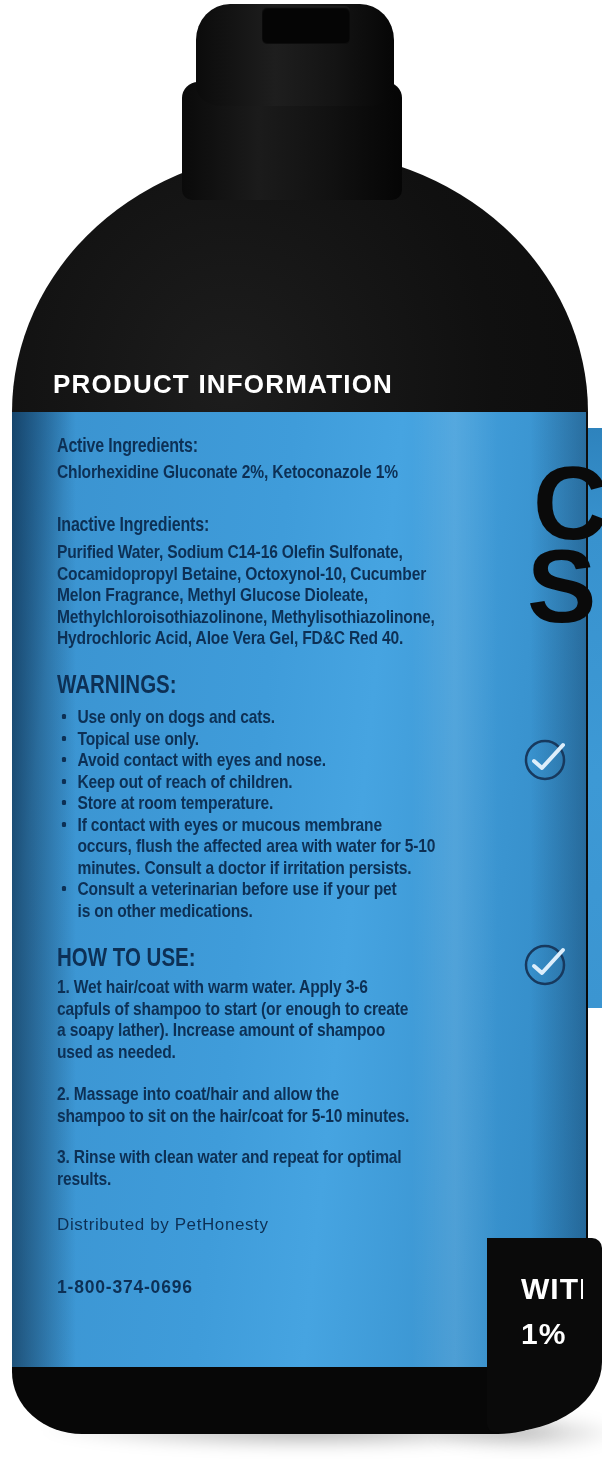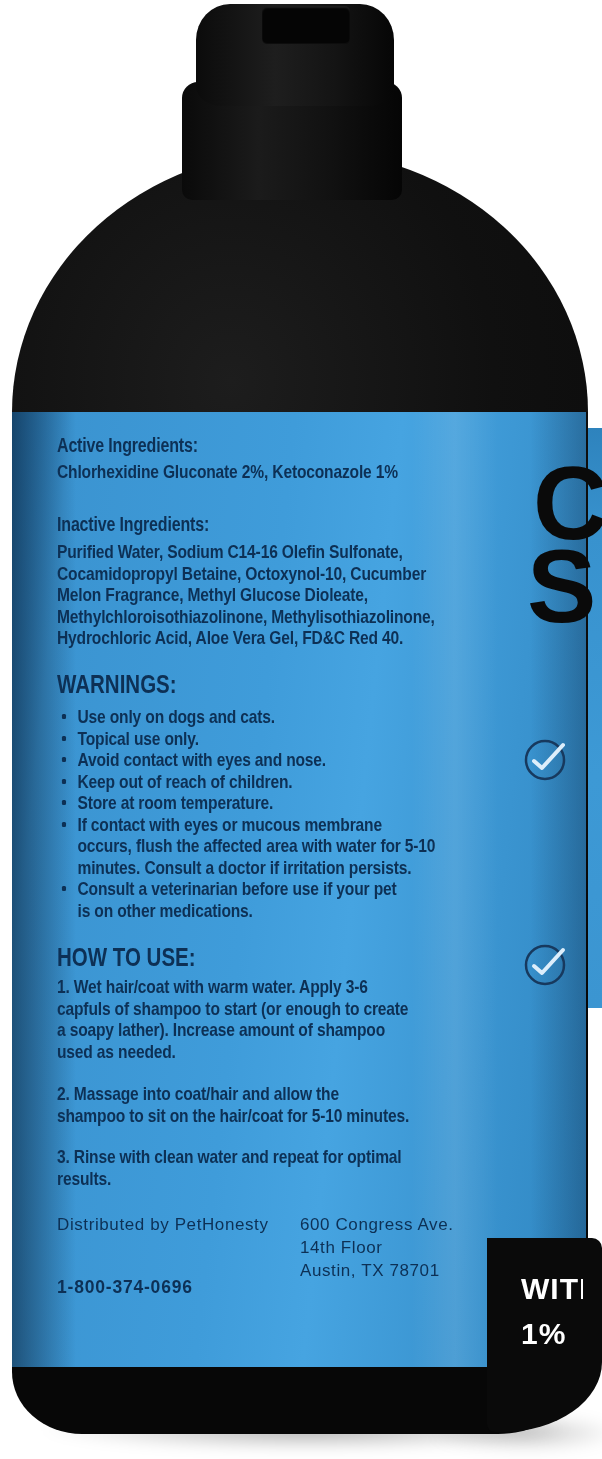--- a/index.html
+++ b/index.html
@@ -78,20 +78,21 @@
   <div class="abs cap-base"></div>
   <div class="abs cap-top"></div>
   <div class="abs cap-notch"></div>
 
   <div class="abs label">
     <div class="abs label-shade-left"></div>
     <div class="abs label-shine"></div>
     <div class="abs label-shade-right"></div>
   </div>
 
+  <div class="abs pi-head">PRODUCT INFORMATION</div>
 
   <div class="abs t h2" style="left:57px;top:434px">Active Ingredients:</div>
   <div class="abs t" style="left:57px;top:461px">Chlorhexidine Gluconate 2%, Ketoconazole 1%</div>
 
   <div class="abs t h2" style="left:57px;top:513px">Inactive Ingredients:</div>
   <div class="abs t" style="left:57px;top:541px">
       <div class="ln">Purified Water, Sodium C14-16 Olefin Sulfonate,</div>
       <div class="ln">Cocamidopropyl Betaine, Octoxynol-10, Cucumber</div>
       <div class="ln">Melon Fragrance, Methyl Glucose Dioleate,</div>
       <div class="ln">Methylchloroisothiazolinone, Methylisothiazolinone,</div>
@@ -158,25 +159,20 @@
       <div class="ln">2. Massage into coat/hair and allow the</div>
       <div class="ln">shampoo to sit on the hair/coat for 5-10 minutes.</div>
     </div>
   <div class="abs t" style="left:57px;top:1146px">
       <div class="ln">3. Rinse with clean water and repeat for optimal</div>
       <div class="ln">results.</div>
     </div>
 
   <div class="abs brand" style="left:57px;top:1213px">Distributed by PetHonesty</div>
   <div class="abs brand brand-bold" style="left:57px;top:1276px">1-800-374-0696</div>
-  <div class="abs brand" style="left:300px;top:1213px">
-      <div class="ln">600 Congress Ave.</div>
-      <div class="ln">14th Floor</div>
-      <div class="ln">Austin, TX 78701</div>
-    </div>
 
 
   <div class="abs front-letters">
     <div class="L0">C</div>
     <div class="L1">S</div>
   </div>
 
   <svg class="abs check" style="left:522px;top:737px" width="46" height="46" viewBox="0 0 46 46">
     <circle cx="23" cy="23" r="19" fill="none" stroke="#17395e" stroke-width="2.5"></circle>
     <polyline points="12,24 20,31 41,8" fill="none" stroke="#ddeefb" stroke-width="4" stroke-linecap="round" stroke-linejoin="round"></polyline>

